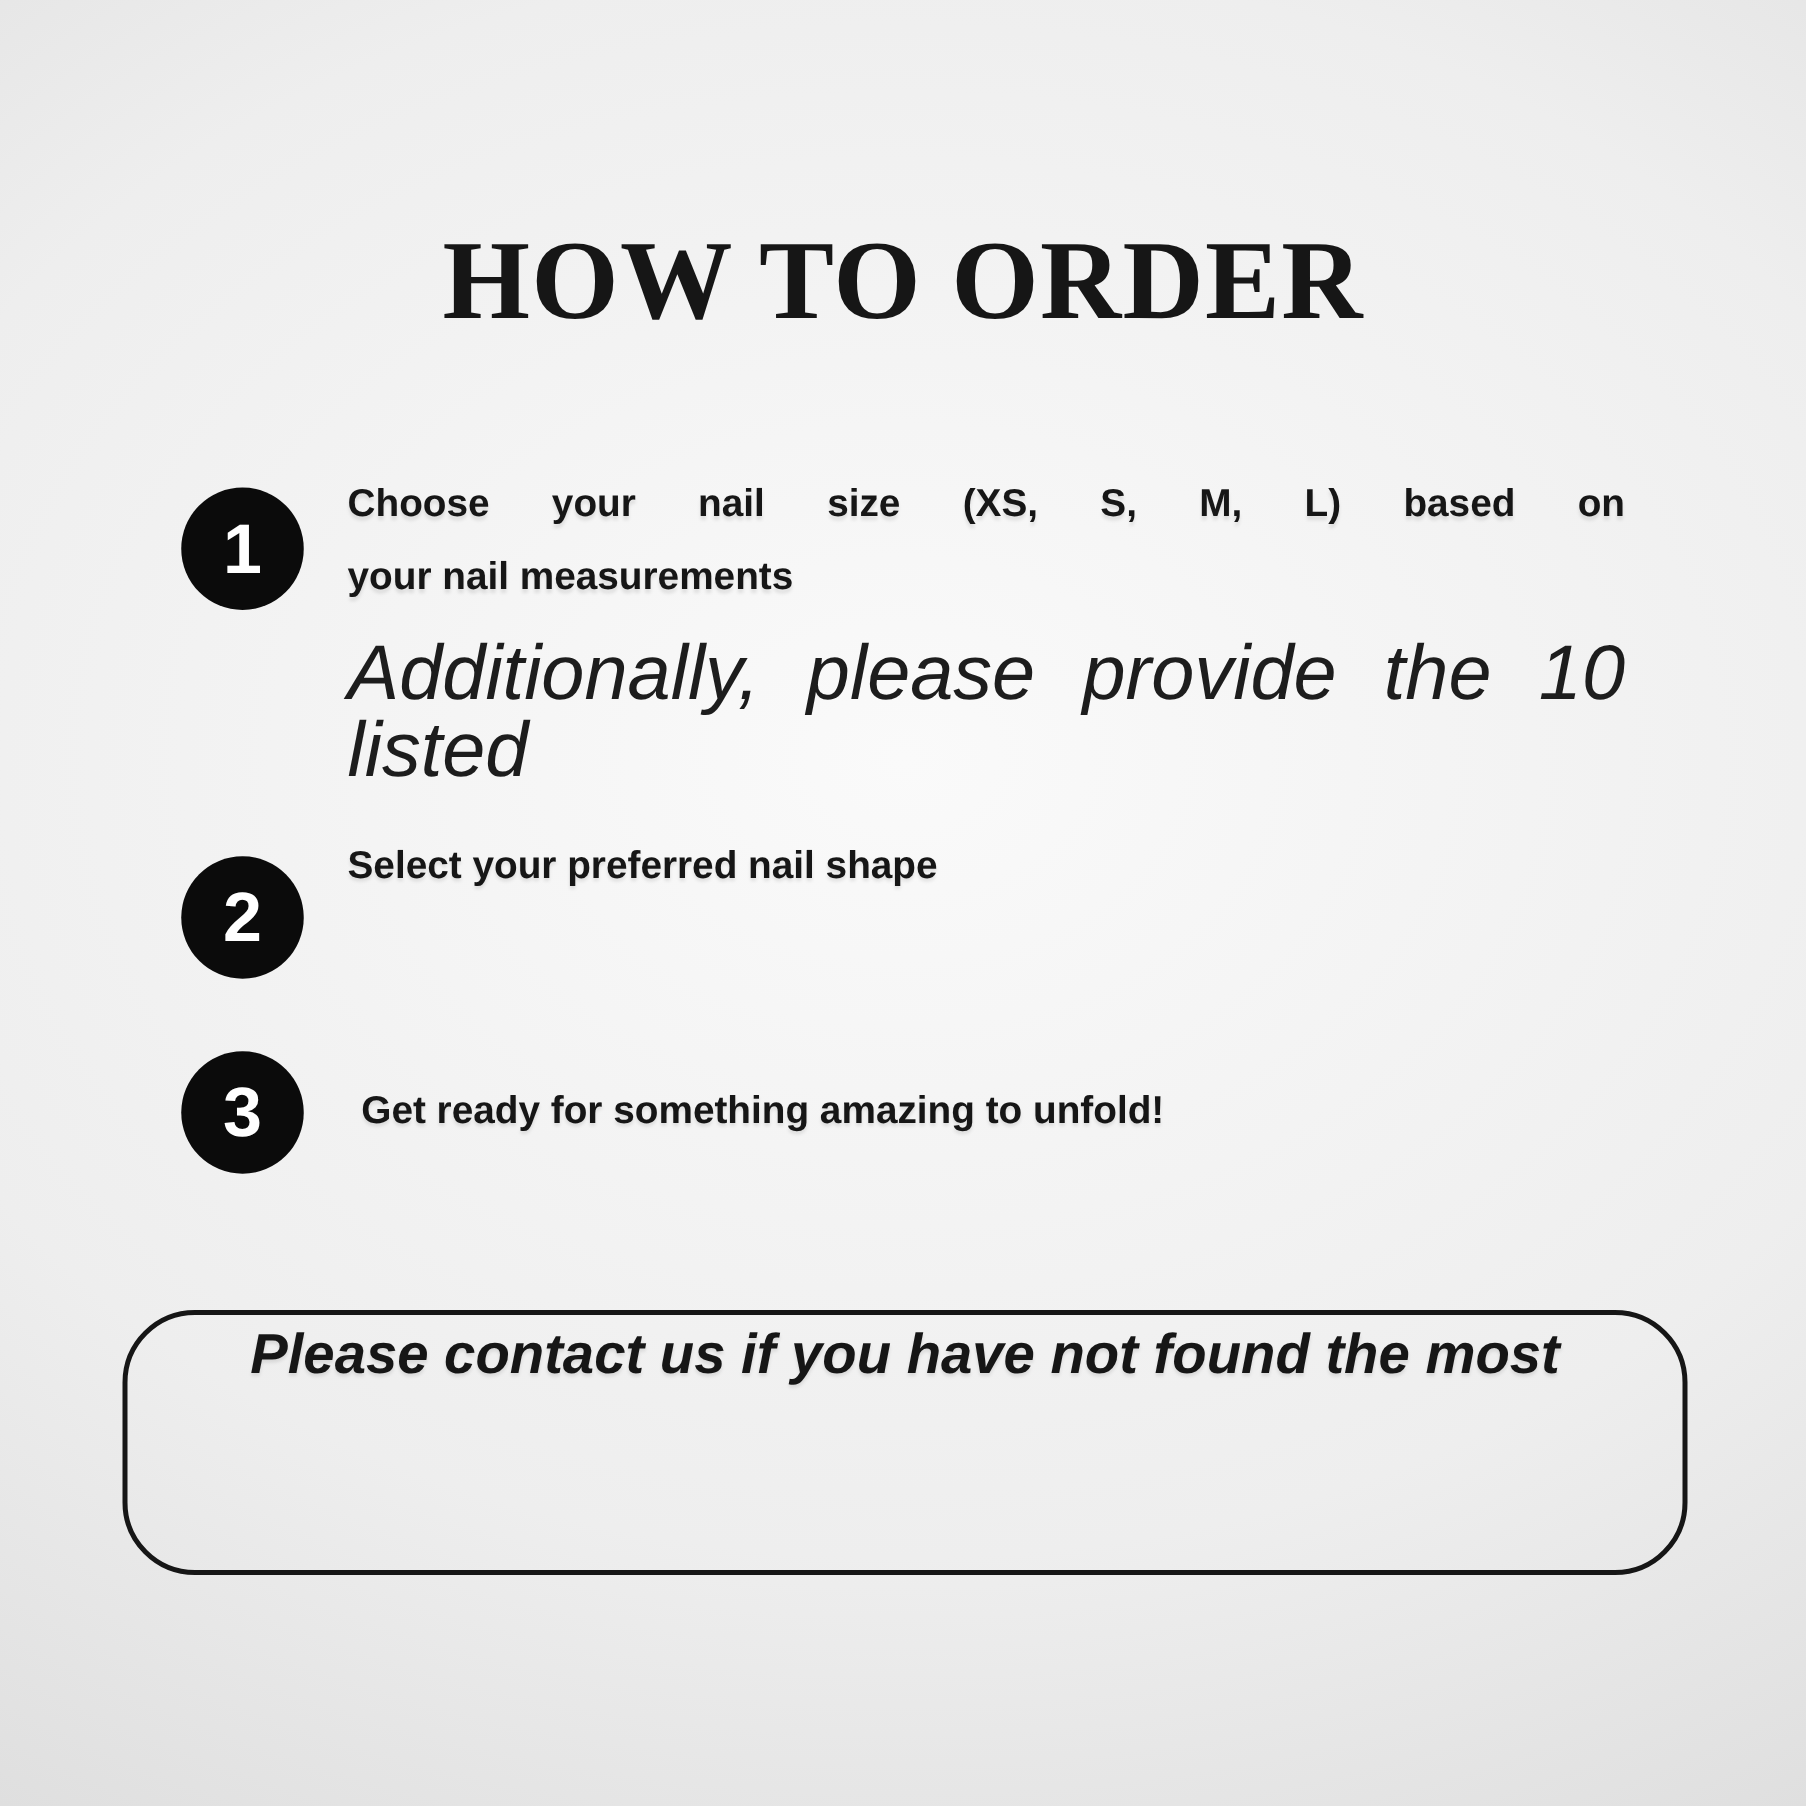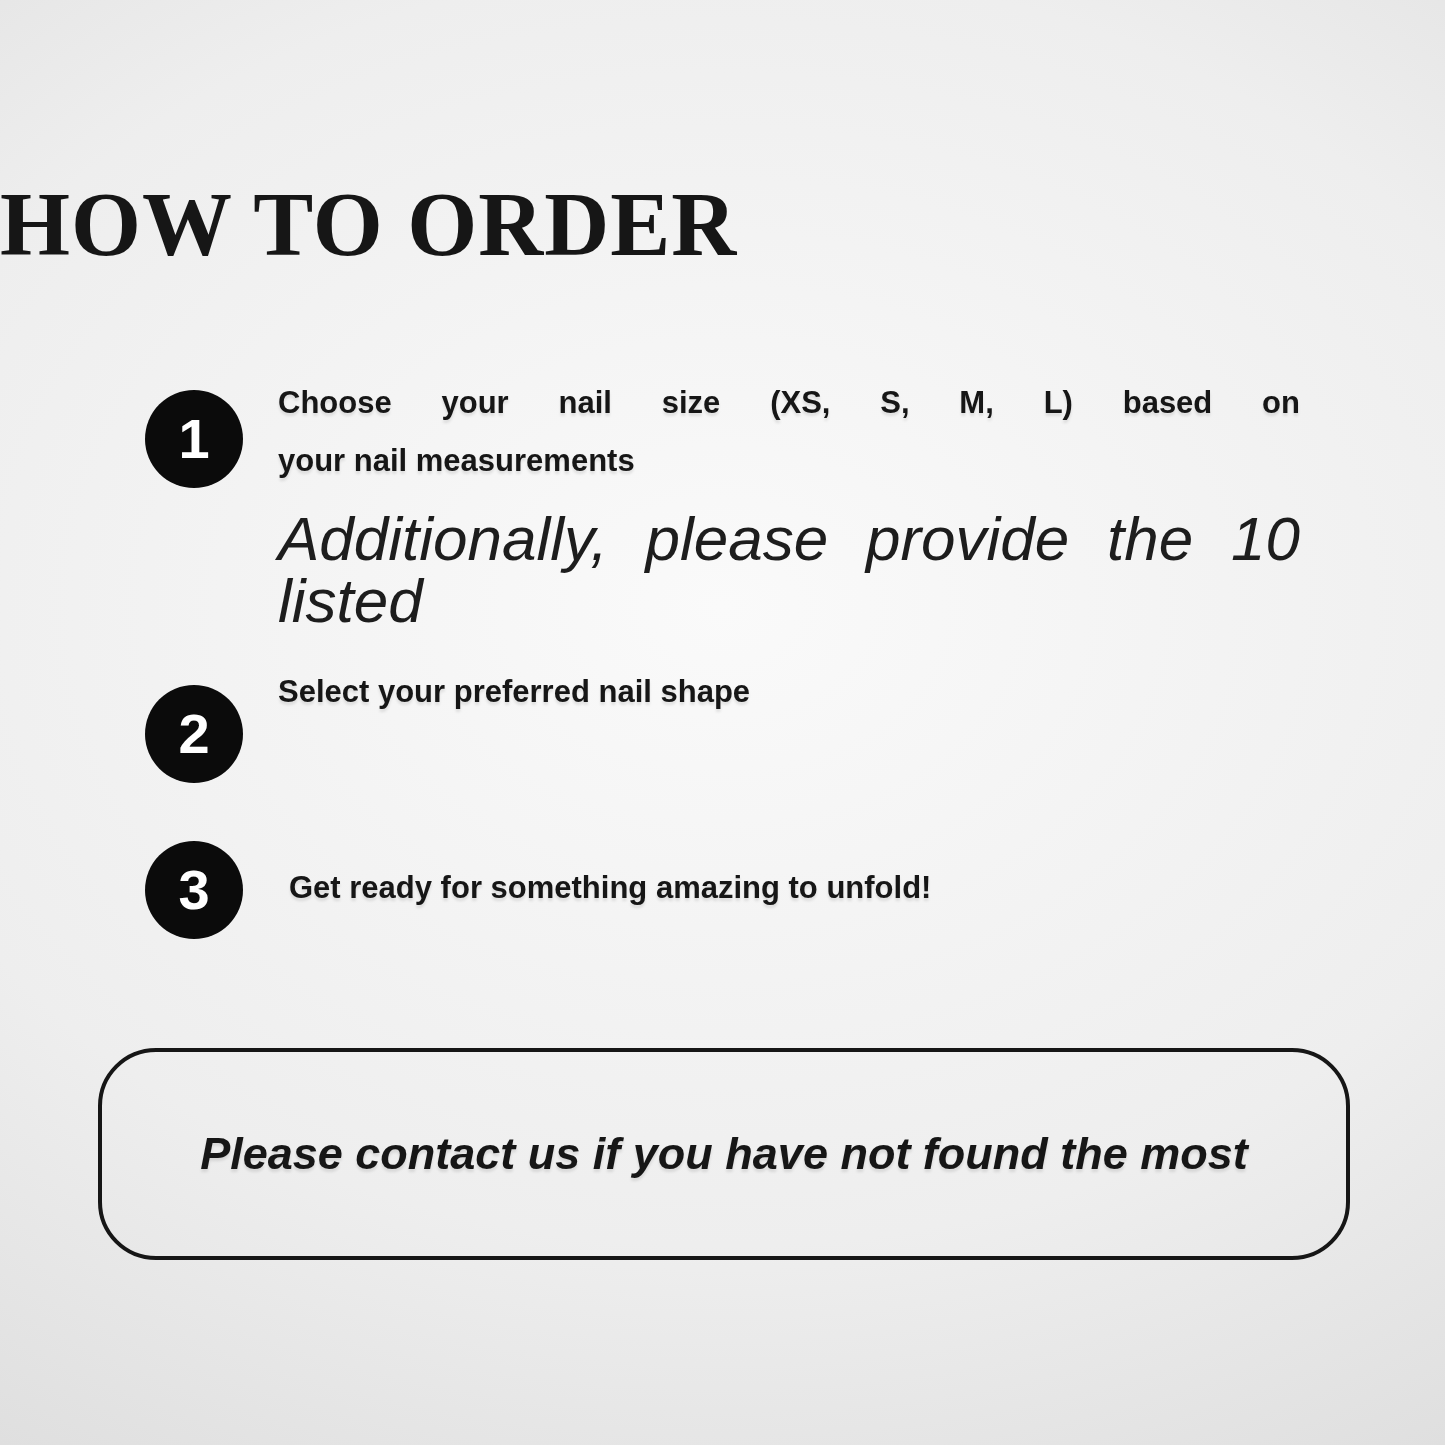--- a/index.html
+++ b/index.html
@@ -20,20 +20,21 @@
     position:relative;
     width:1445px;height:1445px;
     overflow:hidden;
     background:radial-gradient(ellipse 115% 85% at 50% 42%,
       var(--background-center) 0%, #eeeeee 52%, var(--background-edge) 100%);
   }
   .title{
     position:absolute;
     top:180px;left:0;right:0;
     margin:0;
+    text-align:center;
     font-family:"Liberation Serif","DejaVu Serif",serif;
     font-weight:700;
     font-size:90px;
     line-height:1;
     letter-spacing:1px;
     color:var(--text);
   }
   .badge{
     position:absolute;
     left:145px;
@@ -81,21 +82,20 @@
   .footer-box{
     position:absolute;
     left:98px;top:1048px;
     width:1252px;height:212px;
     box-sizing:border-box;
     border:4px solid var(--box-border);
     border-radius:58px;
     display:flex;
     flex-direction:column;
     align-items:center;
-    justify-content:center;
     text-align:center;
   }
   .footer-box .line{
     font-weight:700;
     font-style:italic;
     font-size:45px;
     line-height:62px;
     color:var(--text);
     text-shadow:0 3px 3px rgba(0,0,0,0.10);
   }

